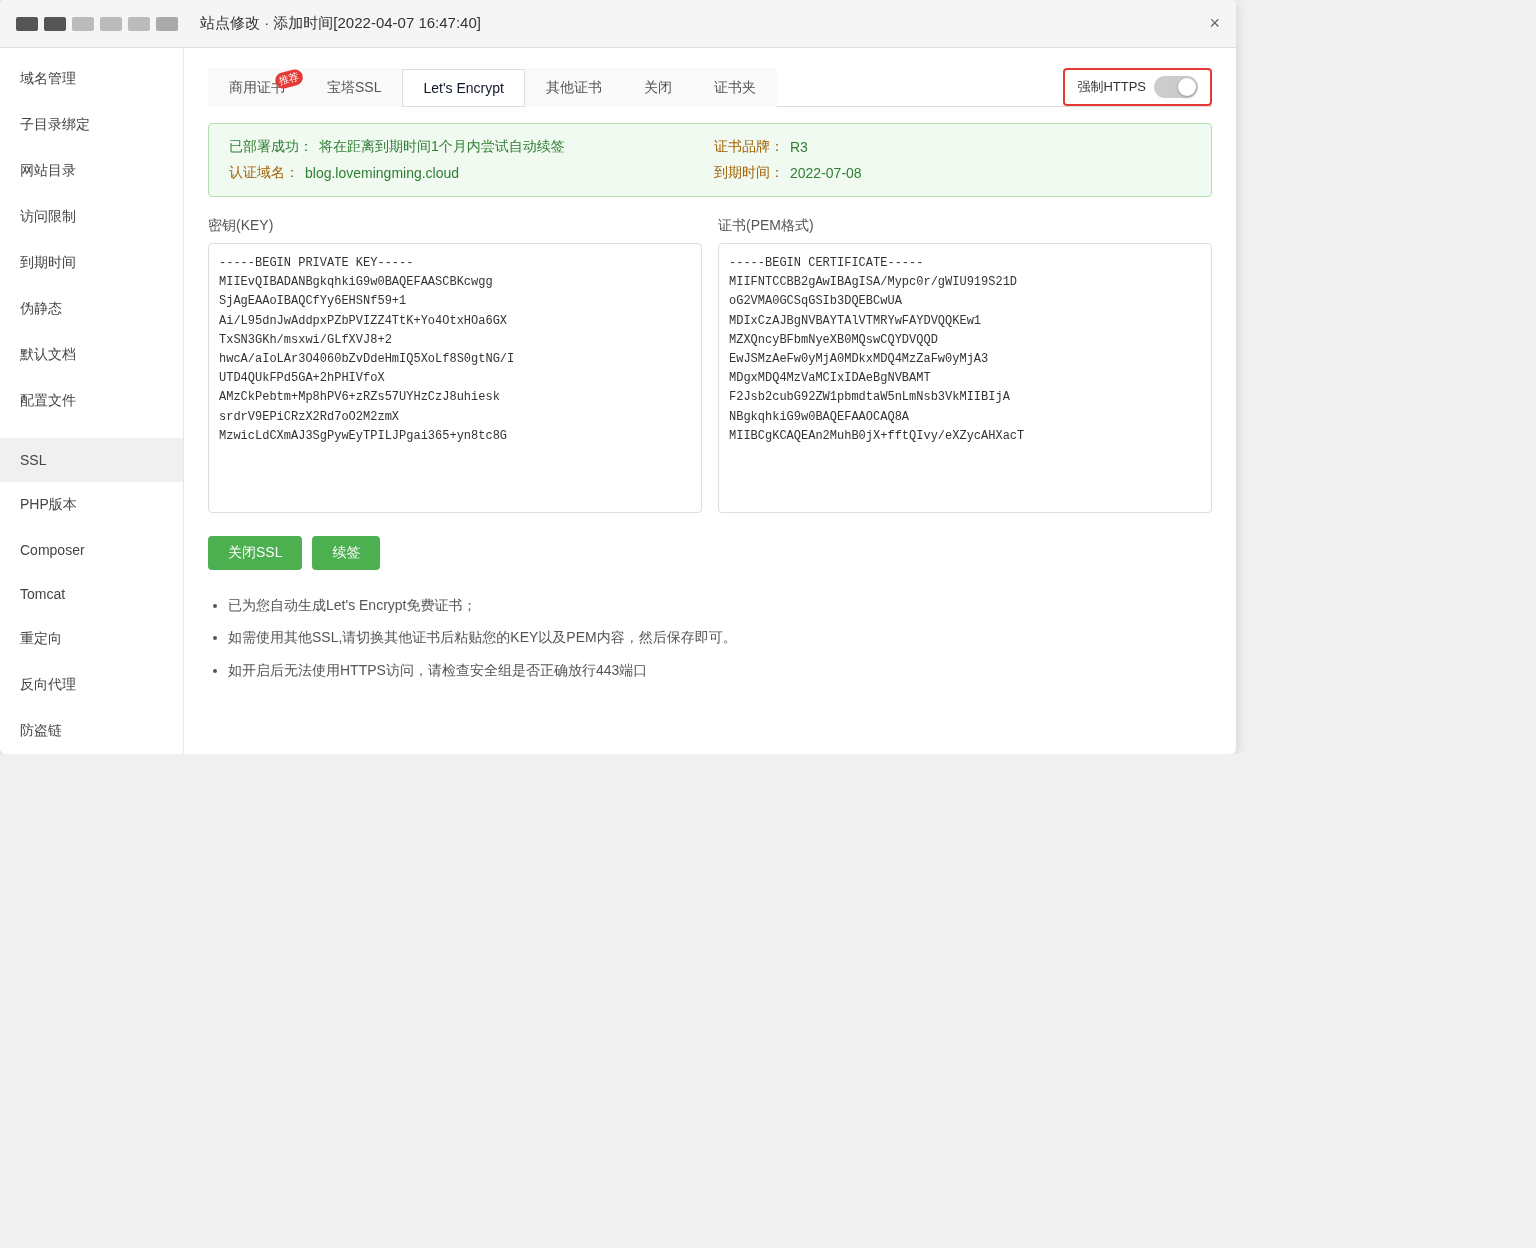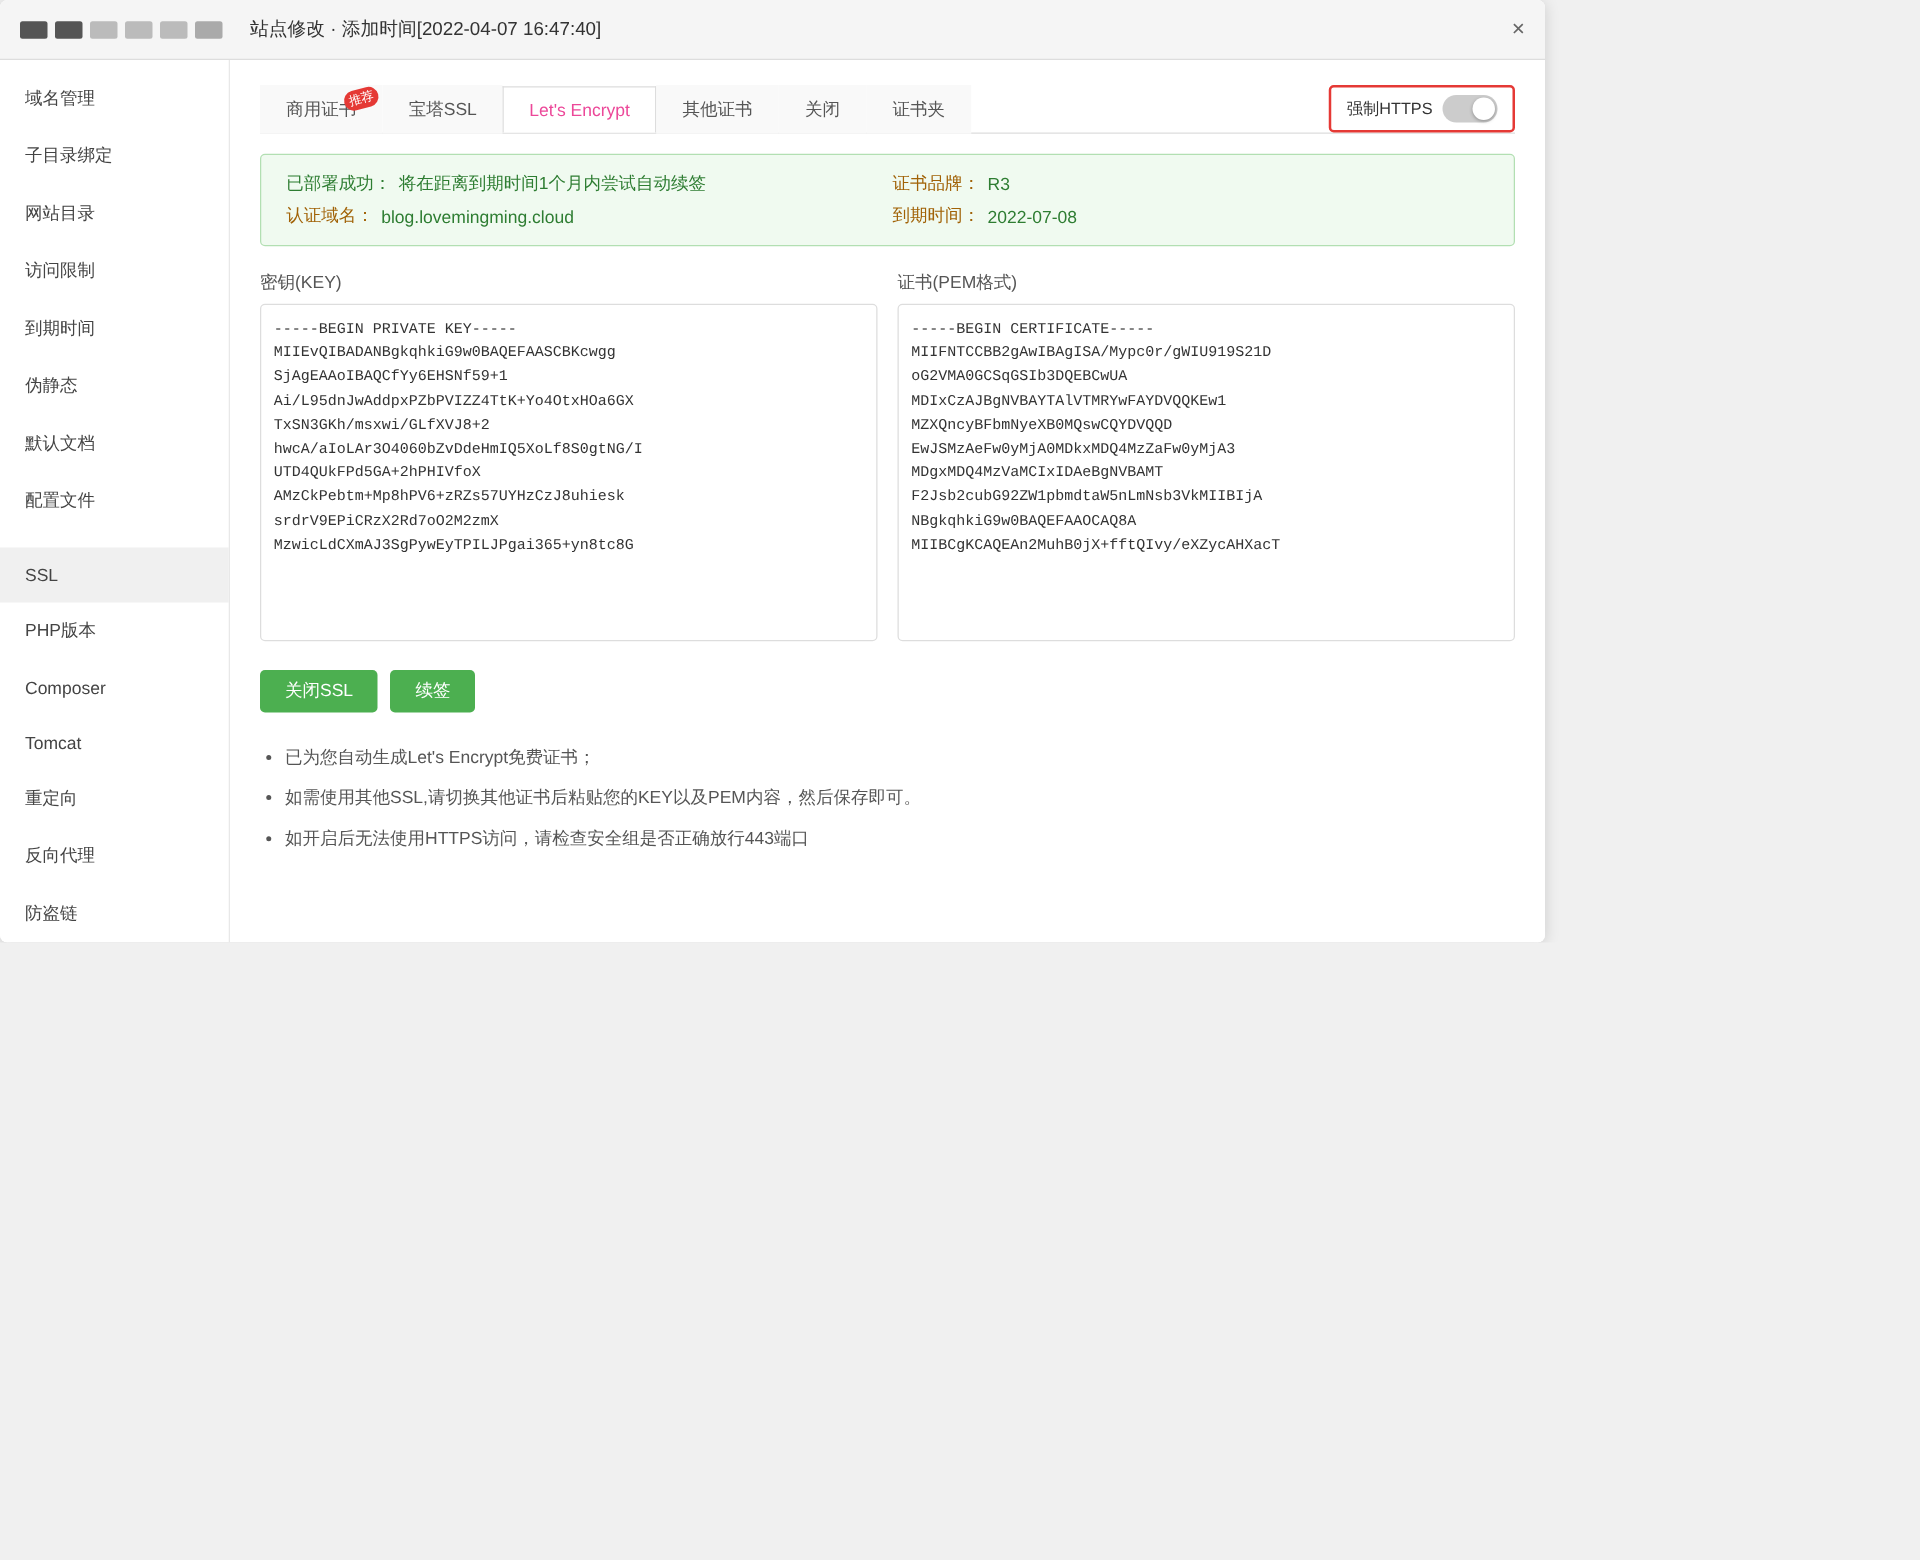--- a/index.html
+++ b/index.html
@@ -18,21 +18,21 @@
     .content-area { display: flex; }
 
     .sidebar { width: 184px; background: #fff; border-right: 1px solid #e8e8e8; padding-top: 8px; }
     .sidebar-item { padding: 14px 20px; font-size: 14px; color: #444; cursor: pointer; border-bottom: none; }
     .sidebar-item.active { background: #f0f0f0; font-weight: 500; margin-top: 14px; }
 
     .main { flex: 1; padding: 20px 24px; background: #fff; }
 
     .tabs-row { display: flex; align-items: center; border-bottom: 1px solid #ddd; margin-bottom: 16px; gap: 0; }
     .tab { padding: 10px 20px; font-size: 14px; color: #555; cursor: pointer; border: 1px solid transparent; border-bottom: none; margin-bottom: -1px; background: #f9f9f9; position: relative; }
-    .tab.active { background: #fff; border-color: #ddd; color: #ec4899; font-weight: 500; }
+    .tab.active { background: #fff; border-color: #ddd; color: #0f172a; font-weight: 500; }
     .tab-badge { position: absolute; top: 2px; right: 2px; background: #e53935; color: #fff; font-size: 10px; padding: 1px 4px; border-radius: 8px; transform: rotate(-15deg); }
 
     .https-toggle { margin-left: auto; display: flex; align-items: center; gap: 8px; border: 2px solid #e53935; padding: 6px 12px; border-radius: 4px; }
     .https-label { font-size: 13px; color: #333; font-weight: 500; }
     .toggle-switch { width: 44px; height: 22px; background: #ccc; border-radius: 11px; position: relative; cursor: pointer; }
     .toggle-switch .knob { width: 18px; height: 18px; background: #fff; border-radius: 50%; position: absolute; top: 2px; right: 2px; box-shadow: 0 1px 3px rgba(0,0,0,0.3); }
 
     .success-banner { background: #f0faf0; border: 1px solid #b2dfb2; border-radius: 4px; padding: 14px 20px; margin-bottom: 20px; display: grid; grid-template-columns: 1fr 1fr; gap: 8px; }
     .banner-row { display: flex; gap: 6px; align-items: center; }
     .banner-success { color: #2e7d32; font-weight: 500; }

